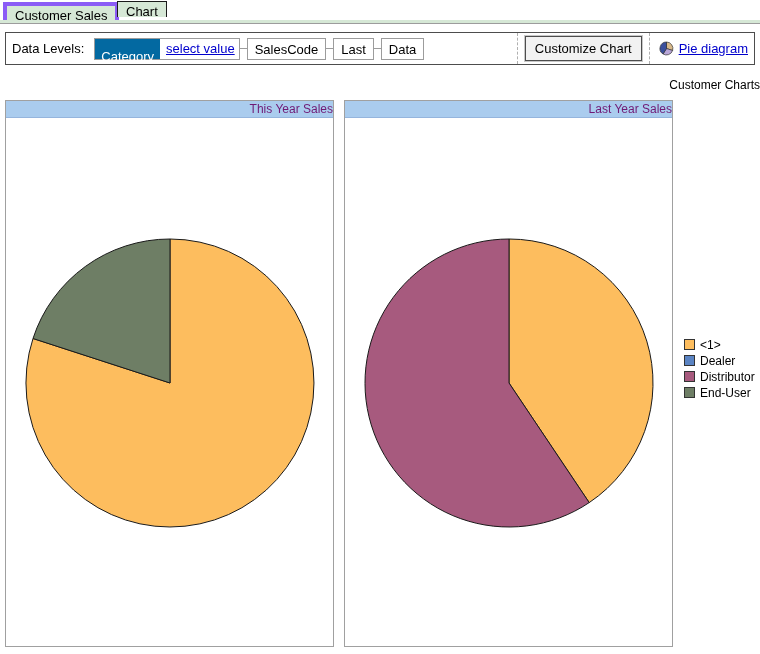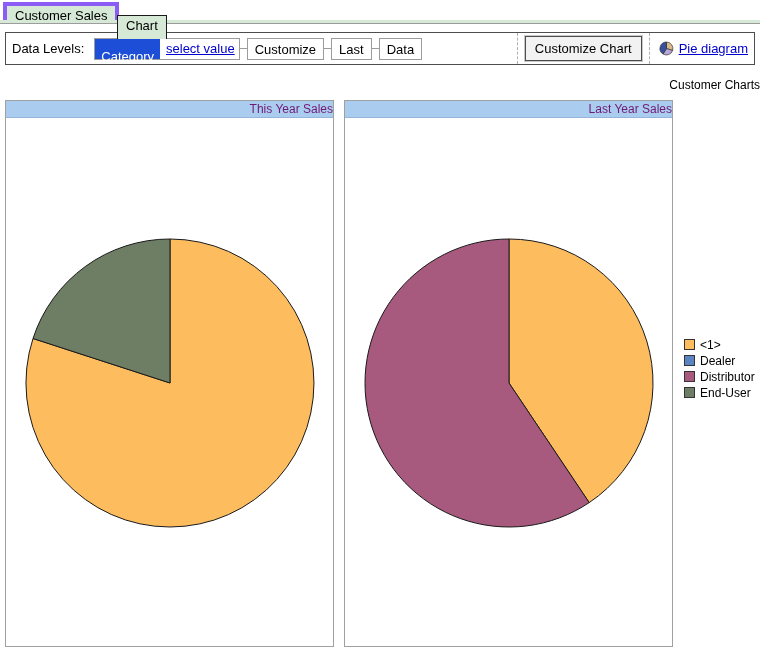--- a/index.html
+++ b/index.html
@@ -3,30 +3,30 @@
 <meta charset="utf-8">
 <style>
   * { margin:0; padding:0; box-sizing:border-box; }
   html,body { width:760px; height:654px; background:#ffffff; overflow:hidden;
               font-family:"Liberation Sans", sans-serif; font-size:13px; color:#000; }
 
   
   .tabstrip { position:absolute; left:0; top:0; width:760px; height:25px; background:#fff; }
   .tab { position:absolute; padding:2px 8px 2px 8px; background:#d6e8d6; cursor:default; white-space:nowrap; }
   .tab-inactive { left:3px; top:2px; height:19px; border:4px solid #8b5cf6; border-bottom:1px solid #8ca08c; }
-  .tab-active { left:117px; top:15px; height:24px; border:1px solid #1a1a1a; border-bottom:none; z-index:3; }
+  .tab-active { left:117px; top:1px; height:16px; border:1px solid #1a1a1a; border-bottom:none; z-index:3; }
   .tab-band { position:absolute; left:0; top:20px; width:760px; height:4px; background:#d6e8d6;
               border-bottom:1px solid #9c9c9c; z-index:1; }
 
   
   .toolbar { position:absolute; left:5px; top:32px; width:750px; height:33px;
              border:1px solid #4d4d4d; background:#fff; display:flex; align-items:center; padding:0 6px; }
   .dl-label { margin-right:10px; }
   .level-group { display:flex; align-items:center; border:1px solid #9c9c9c; height:22px; padding:0 4px 0 0; background:#fff; }
-  .level-sel { background:#1d4ed8; color:#fff; padding:10px 6px; margin:0 6px 0 0; height:18px; line-height:15px; }
+  .level-sel { background:#0369a1; color:#fff; padding:10px 6px; margin:0 6px 0 0; height:18px; line-height:15px; }
   .link { color:#0000cc; text-decoration:underline; cursor:pointer; }
   .conn { width:7px; height:1px; background:#9c9c9c; }
   .level-box { border:1px solid #9c9c9c; height:22px; padding:3px 7px; background:#fff; white-space:nowrap; }
   .tb-spacer { flex:1; }
   .vsep { width:1px; height:31px; border-left:1px dashed #b0b0b0; margin:0 7px; }
   .customize-btn { border:1px solid #4d4d4d; outline:1px solid #c8c8c8; background:#f2f2f2;
                    font-family:"Liberation Sans", sans-serif; font-size:13px; padding:4px 9px; cursor:pointer; }
   .pie-ic { display:inline-block; width:15px; height:15px; margin:0 5px 0 2px; vertical-align:middle; }
 
   
@@ -56,21 +56,21 @@
 </div>
 
 <div class="toolbar">
   <span class="dl-label">Data Levels:</span>
 
   <div class="level-group">
     <span class="level-sel">Category</span>
     <span class="link">select value</span>
   </div>
   <span class="conn"></span>
-  <div class="level-box">Customize</div>
+  <div class="level-box">SalesCode</div>
   <span class="conn"></span>
   <div class="level-box">Last</div>
   <span class="conn"></span>
   <div class="level-box">Data</div>
 
   <div class="tb-spacer"></div>
 
   <div class="vsep"></div>
   <button class="customize-btn">Customize Chart</button>
   <div class="vsep"></div>

